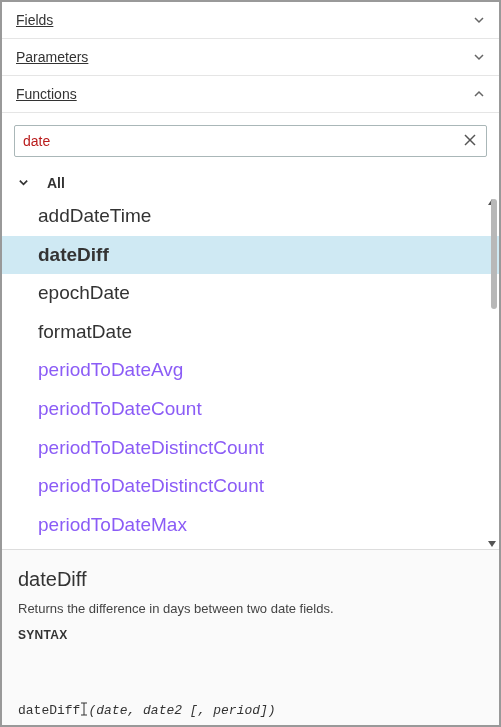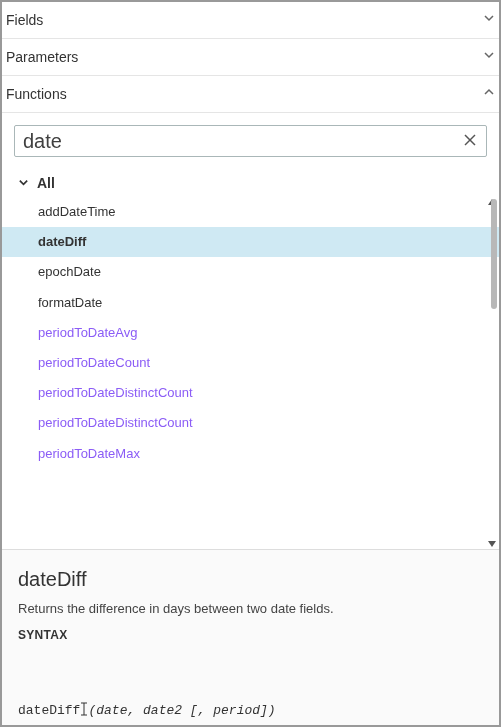--- a/index.html
+++ b/index.html
@@ -11,25 +11,27 @@
       font-family: -apple-system, BlinkMacSystemFont, "Segoe UI", Arial, sans-serif;
       width: 501px;
       height: 727px;
       background: #fff;
       border: 2px solid #999;
       overflow: hidden;
     }
     .section-header {
       display: flex;
       justify-content: space-between;
-      padding: 10px 4px;
+      align-items: center;
+      padding: 10px 14px;
       border-bottom: 1px solid #e5e5e5;
       cursor: pointer;
       font-size: 14px;
       color: #333;
+      text-decoration: underline;
     }
     .section-header:first-child {
       border-top: none;
     }
     .chevron {
       width: 12px;
       height: 12px;
       display: flex;
       align-items: center;
       justify-content: center;
@@ -52,22 +54,22 @@
       border-radius: 2px;
       display: flex;
       align-items: center;
       height: 32px;
       padding: 0 8px;
     }
     .search-input {
       flex: 1;
       border: none;
       outline: none;
-      font-size: 20px;
-      color: #404040;
+      font-size: 14px;
+      color: #b91c1c;
       background: transparent;
     }
     .clear-btn {
       background: none;
       border: none;
       cursor: pointer;
       padding: 0;
       width: 16px;
       height: 16px;
       display: flex;
@@ -79,39 +81,39 @@
       stroke-width: 1.5;
       fill: none;
     }
     .category-row {
       display: flex;
       align-items: center;
       padding: 6px 16px;
       font-size: 14px;
       font-weight: 700;
       color: #333;
-      gap: 8px;
+      gap: 18px;
       cursor: pointer;
     }
     .category-row svg {
       stroke: #333;
       stroke-width: 1.8;
       fill: none;
     }
     .list-container {
       position: relative;
       height: 352px;
     }
     .list-scroll {
       height: 100%;
       overflow-y: hidden;
     }
     .list-item {
       padding: 6px 14px 6px 36px;
-      font-size: 13px;
+      font-size: 19px;
       color: #333;
       cursor: pointer;
       line-height: 1.4;
     }
     .list-item.selected {
       background: #cfe9f3;
       font-weight: 600;
     }
     .list-item.disabled {
       color: #8b5cf6;

